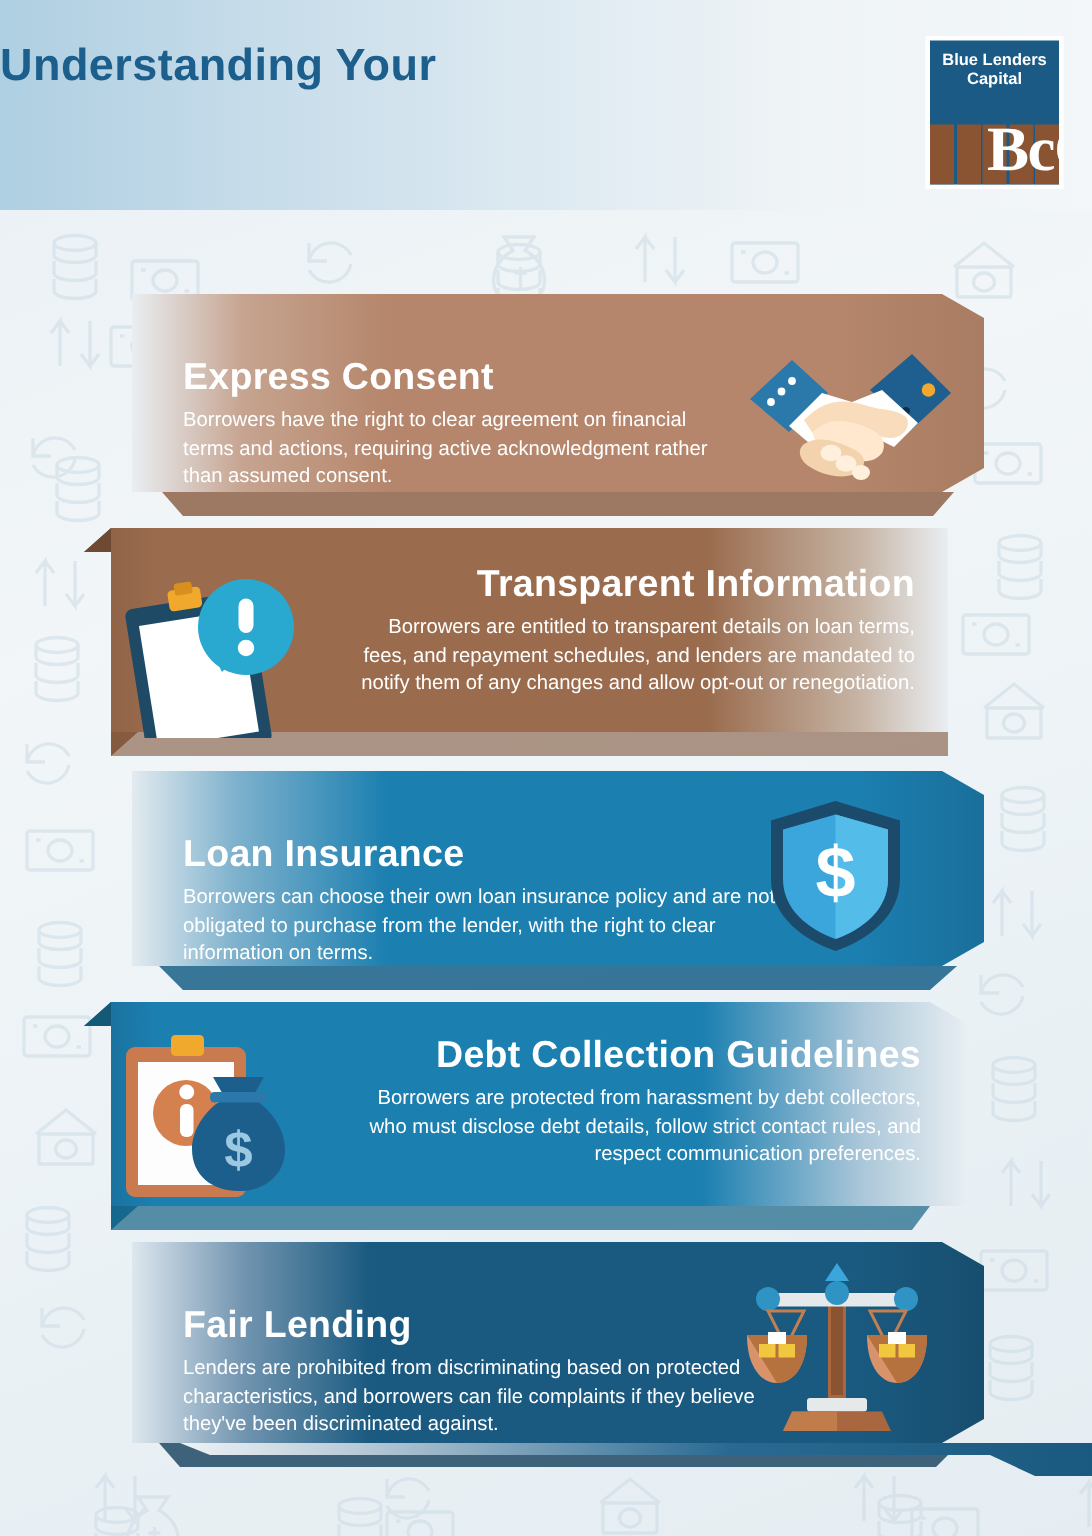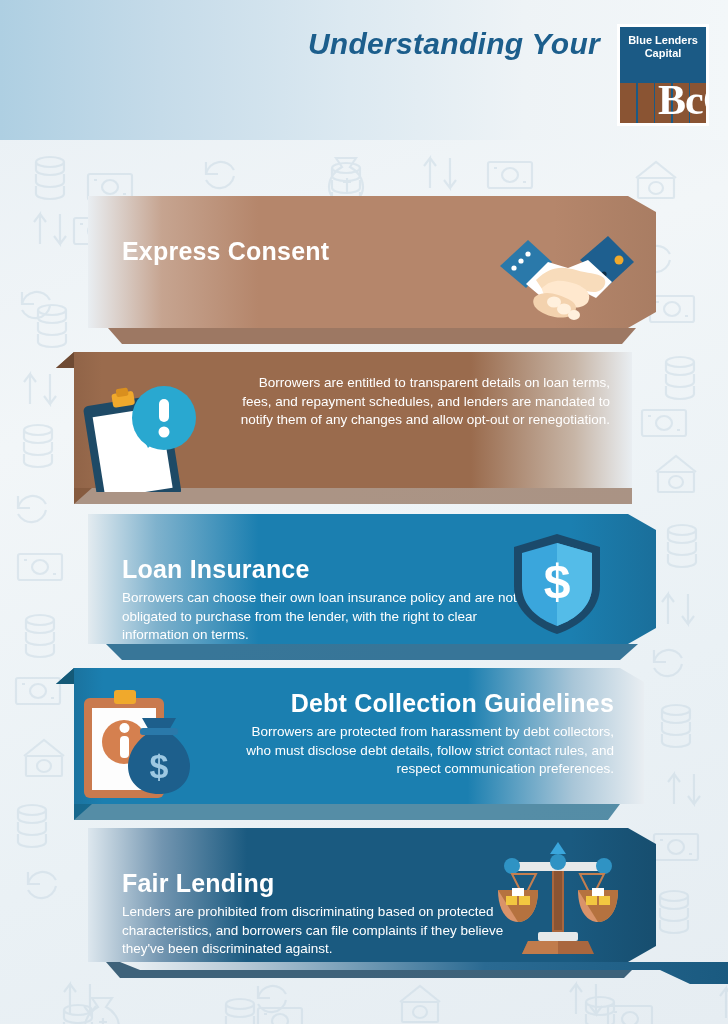--- a/index.html
+++ b/index.html
@@ -27,23 +27,22 @@
   }
 
   
   #header {
     position: absolute; top: 0; left: 0;
     width: 728px; height: 140px;
     background: linear-gradient(90deg,#aecfe2 0%, #c5dbe9 22%, #dce9f1 48%, #eef3f6 72%, #f3f7f9 100%);
   }
   #header-titles {
     position: absolute; left: 0; top: 26px;
-    width: 600px; text-align: right;
+    width: 600px; text-align: left;
     color: #1c5e8c;
-    font-style: italic;
   }
   #title-line1 {
     font-size: 30px; font-weight: bold; letter-spacing: .3px;
     line-height: 36px;
   }
   #title-line2 {
     font-size: 38px; font-weight: bold; letter-spacing: .2px;
     line-height: 46px;
   }
   #logo {
@@ -222,20 +221,21 @@
           <stop offset="0.30" stop-color="#b5866b"></stop>
           <stop offset="0.82" stop-color="#b5866b"></stop>
           <stop offset="1" stop-color="#a97d63"></stop>
         </linearGradient>
       </defs>
       <polygon points="0,0 540,0 568,16 568,116 540,132 0,132" fill="url(#g1)"></polygon>
       <polygon points="20,132 548,132 534,148 34,148" fill="#8e6149" opacity="0.85"></polygon>
     </svg>
     <div class="panel-body">
       <div class="panel-title">Express Consent</div>
+      <div class="panel-desc" style="max-width:370px">Borrowers have the right to clear agreement on financial terms and actions, requiring active acknowledgment rather than assumed consent.</div>
     </div>
     <svg class="panel-icon" style="right:14px; top:26px; width:150px; height:104px;" viewBox="0 0 150 104">
       <path d="M8 44 L36 18 L60 40 L34 66 Z" fill="#2a79aa"></path>
       <circle cx="22" cy="46" r="2.6" fill="#fff"></circle>
         <circle cx="29" cy="39" r="2.6" fill="#fff"></circle>
       <circle cx="36" cy="32" r="2.6" fill="#fff"></circle>
       <path d="M142 40 L116 14 L88 38 L116 64 Z" fill="#1e5f8f"></path>
       <circle cx="127" cy="38" r="4.5" fill="#f0a92c"></circle>
       <circle cx="112" cy="52" r="2.6" fill="#0f2f47"></circle>
       <path d="M34 62 L56 40 L76 46 L96 38 L120 60 L104 76 L88 68 L60 84 Z" fill="#fff"></path>
@@ -257,20 +257,21 @@
           <stop offset="0.72" stop-color="#9a6b4d"></stop>
           <stop offset="0.90" stop-color="#c7b5a6"></stop>
           <stop offset="1" stop-color="#e9eef2"></stop>
         </linearGradient>
       </defs>
       <polygon points="26,0 584,0 584,136 44,136 26,152 26,16 8,16" fill="url(#g2)"></polygon>
       <polygon points="26,0 8,16 26,16" fill="#6e4a33"></polygon>
       <polygon points="26,136 584,136 584,152 26,152" fill="#7d5439" opacity="0.6"></polygon>
     </svg>
     <div class="panel-body align-right" style="padding:22px 22px 22px 34px">
+      <div class="panel-title">Transparent Information</div>
       <div class="panel-desc" style="margin-left:150px">Borrowers are entitled to transparent details on loan terms, fees, and repayment schedules, and lenders are mandated to notify them of any changes and allow opt-out or renegotiation.</div>
     </div>
     <svg class="panel-icon" style="left:18px; top:14px; width:130px; height:126px;" viewBox="0 0 130 126">
       <g transform="rotate(-9 62 70)">
         <rect x="22" y="34" width="84" height="102" rx="5" fill="#1e4a66"></rect>
         <rect x="30" y="46" width="68" height="82" fill="#fff"></rect>
         <rect x="52" y="26" width="22" height="14" rx="3" fill="#f0a92c"></rect>
         <rect x="57" y="22" width="12" height="8" rx="2" fill="#d98f1e"></rect>
       </g>
       <path d="M72 62 L92 72 L82 82 Z" fill="#29a8d0"></path>

